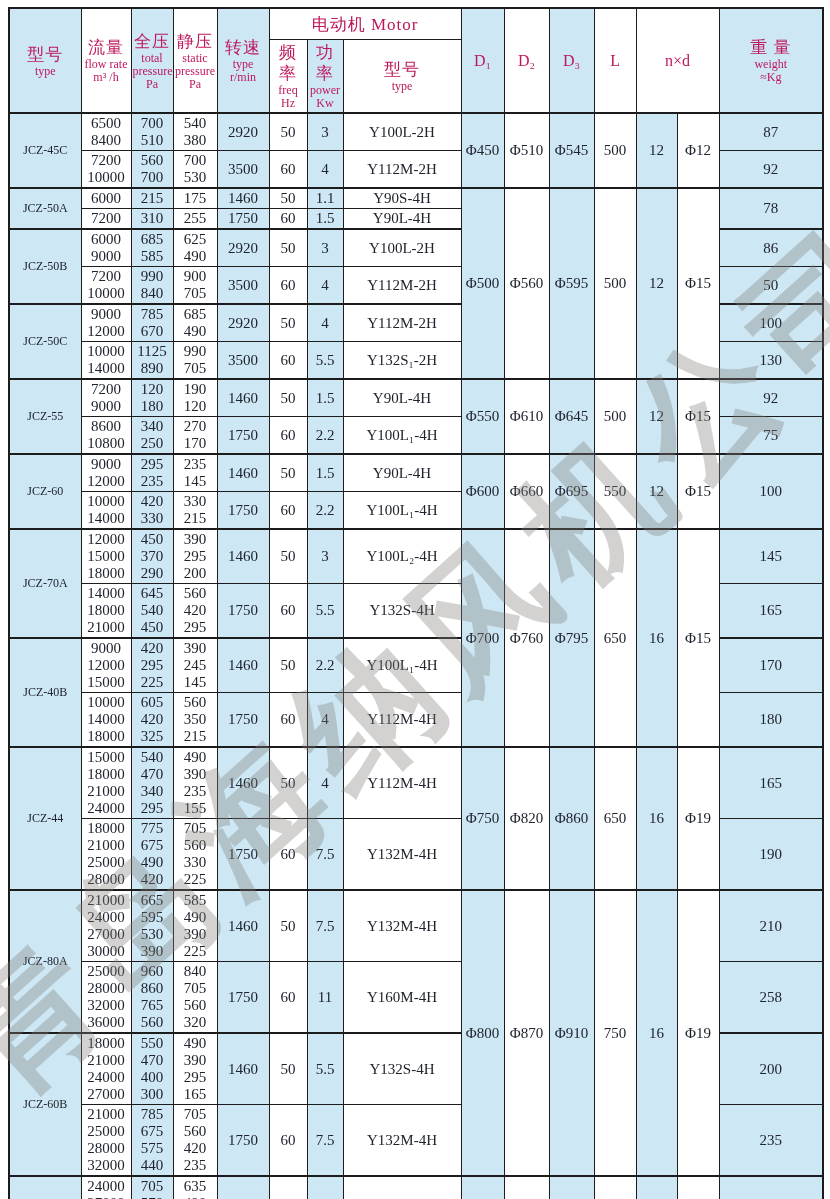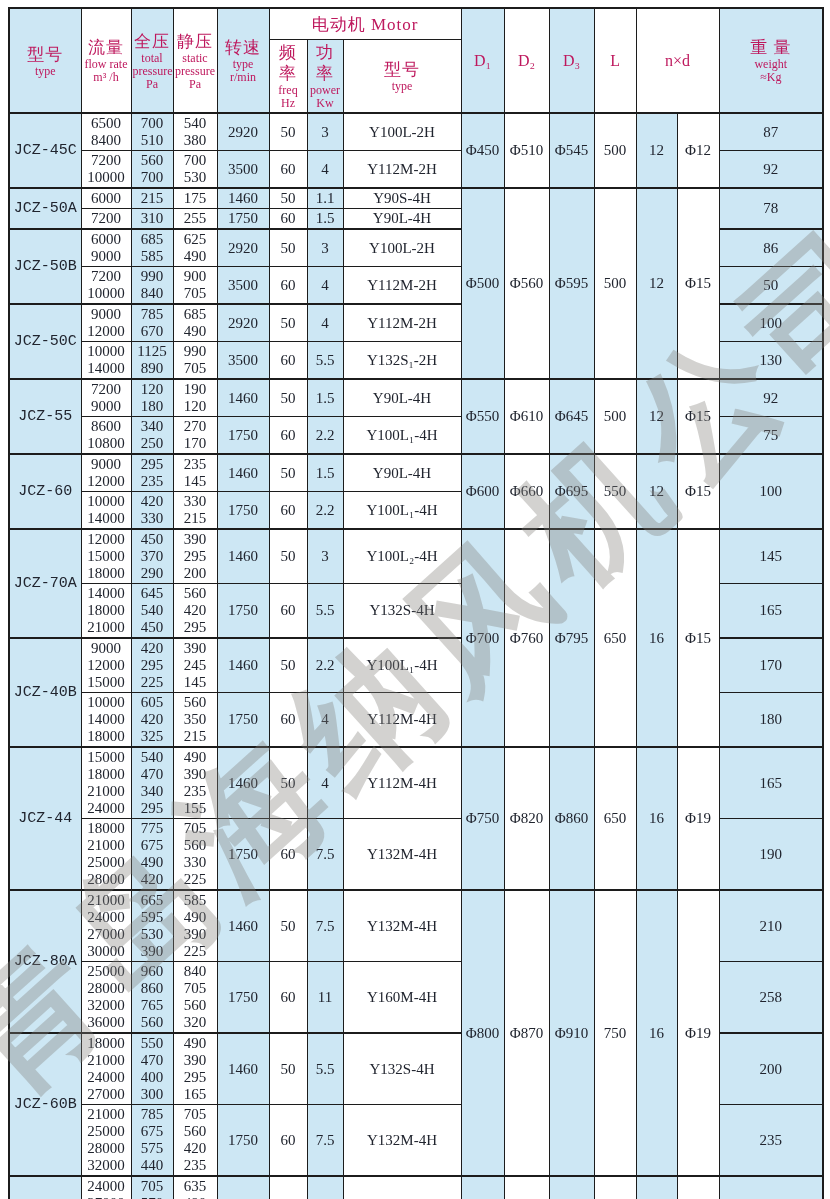--- a/index.html
+++ b/index.html
@@ -21,21 +21,21 @@
   .blue{background:var(--blue,#cde7f4);}
   
   thead th{font-weight:normal;color:#be185d;padding:2px 1px;}
   .zh{display:block;font-size:17px;line-height:21px;letter-spacing:1px;}
   .en{display:block;font-size:12px;line-height:13px;}
   th.dcol{font-size:16px;}
   th.motor-top{font-size:17px;height:26px;letter-spacing:1px;}
   
   td{font-size:15px;line-height:17px;color:#20242e;padding:1px 0;}
   td.multi{white-space:pre-line;}
-  td.model{font-size:15px;font-family:Liberation Mono, monospace;}
+  td.model{font-size:12px;}
   tr.group-start td{border-top:2px solid var(--border,#1c1c1c);}
   
   .watermark{
     position:absolute;top:660px;left:430px;
     transform:translate(-50%,-50%) rotate(-42deg);
     font-size:138px;letter-spacing:14px;white-space:nowrap;
     color:var(--wm,rgba(128,126,120,0.35));
     pointer-events:none;z-index:5;font-weight:bold;
   }
 </style>

